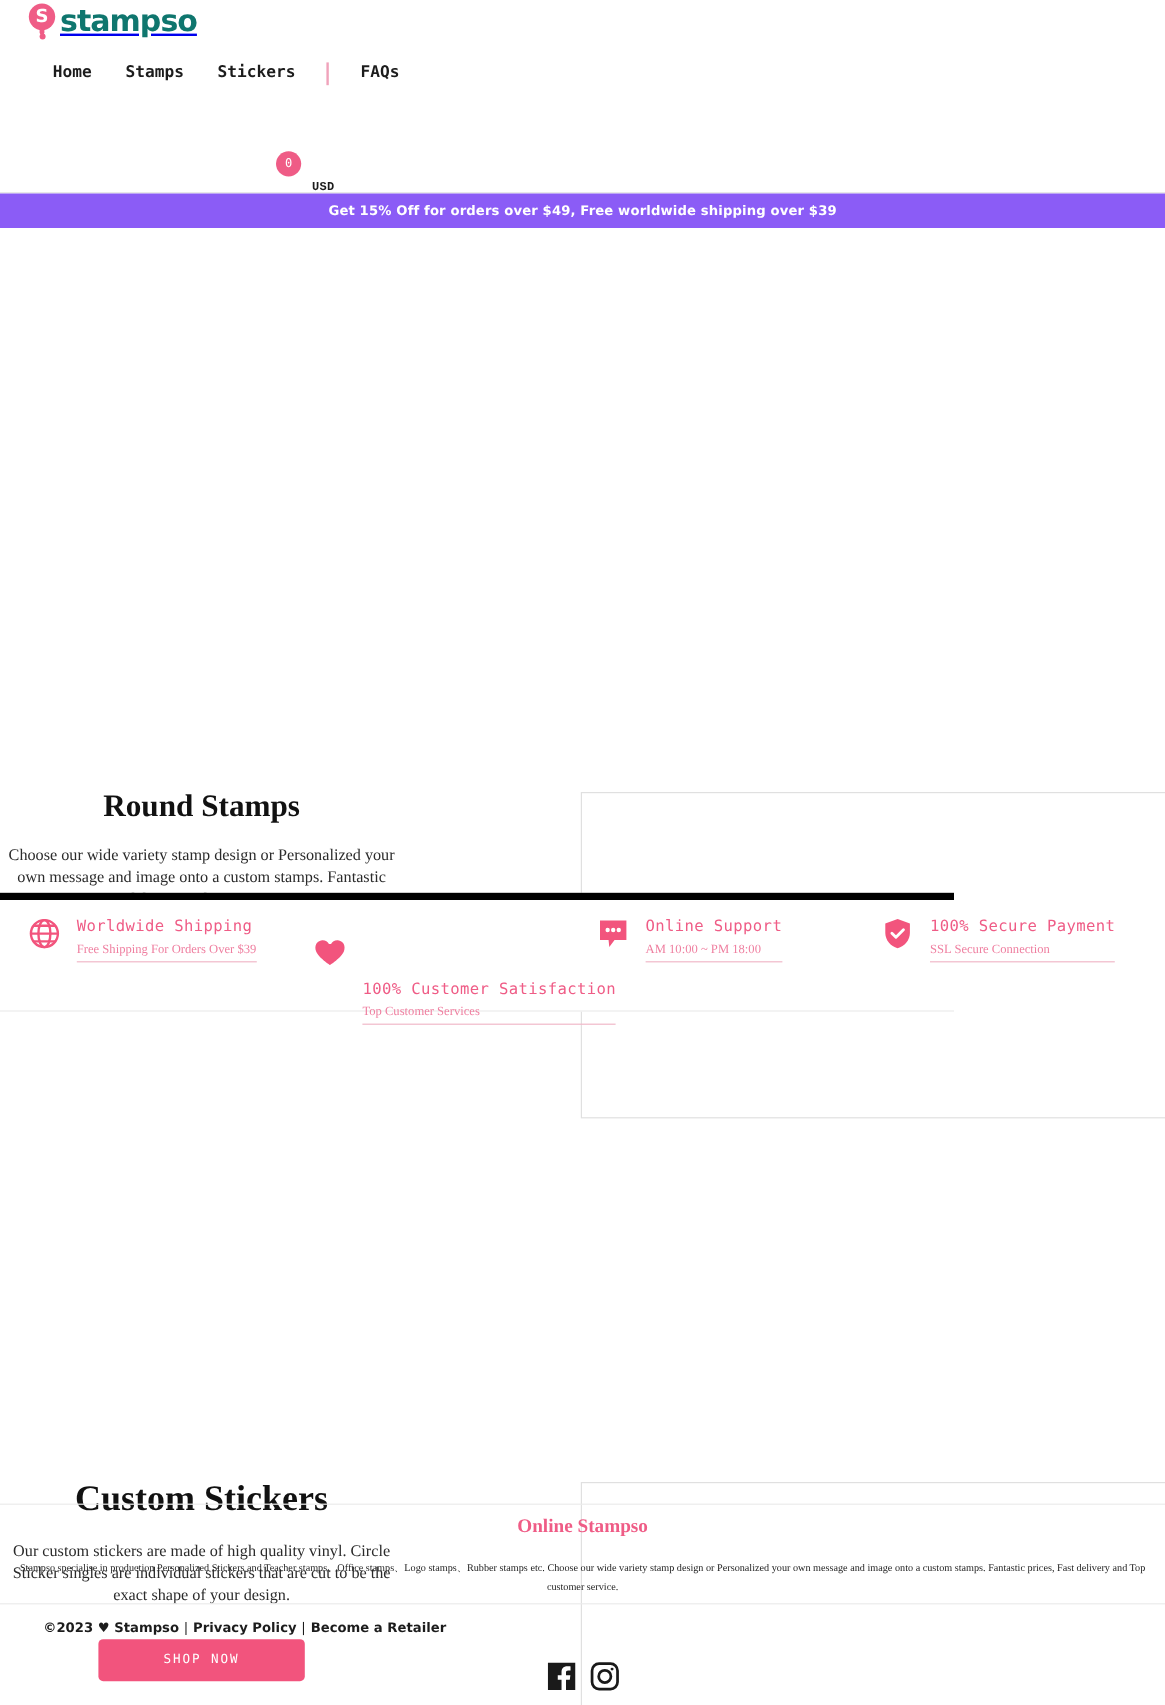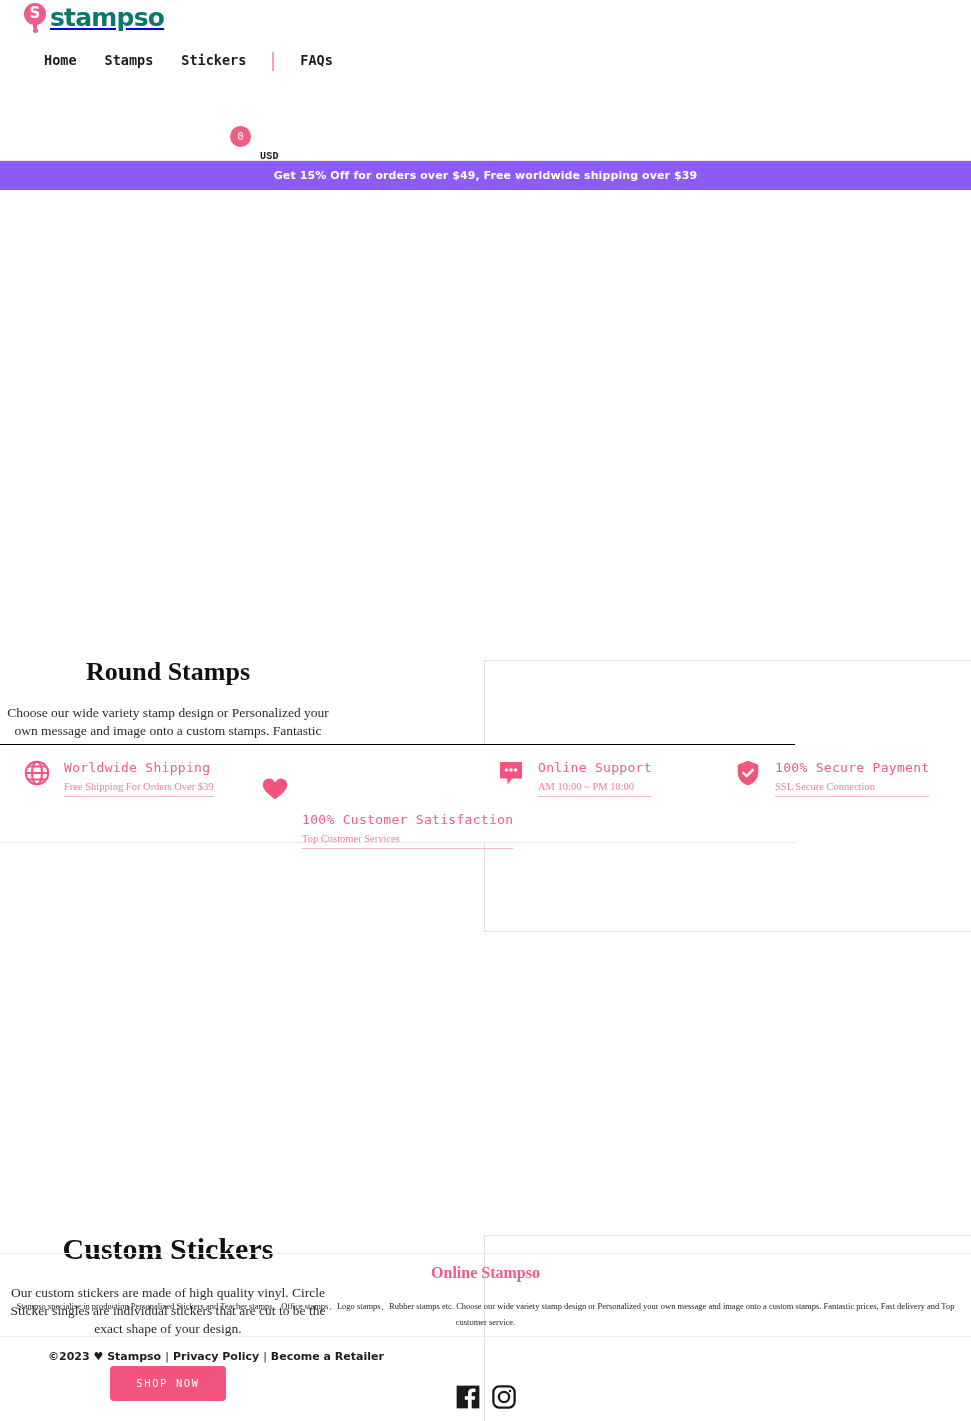--- a/index.html
+++ b/index.html
@@ -174,21 +174,21 @@
     font-family: "Liberation Serif", serif;
     font-size: 13.5px;
     line-height: 1.35;
     color: #2b2b2b;
     margin: 0;
   }
   .shop-btn {
     display: inline-flex;
     align-items: center;
     justify-content: center;
-    width: 116px;
+    width: 172px;
     height: 35px;
     background: #f2547d;
     color: #ffffff;
     border: none;
     border-radius: 4px;
     font-family: "DejaVu Sans Mono", monospace;
     font-size: 10.5px;
     letter-spacing: 1.6px;
     cursor: pointer;
   }
@@ -196,21 +196,21 @@
     position: absolute;
     border: 1px solid #e0e0e0;
     background: #ffffff;
   }
 
   
   .features {
     position: absolute;
     left: 0;
     width: 795px;
-    border-top: 1px solid #000000;
+    border-top: 6px solid #000000;
     border-bottom: 1px solid #ececec;
     background: #fff;
     padding-left: 32px;
   }
   .feature {
     position: absolute;
     display: flex;
     align-items: flex-start;
     gap: 12px;
   }
@@ -267,21 +267,21 @@
   }
   .footer-bar {
     position: absolute;
     left: 0;
     top: 1336px;
     width: 971px;
     border-top: 1px solid #ececec;
     padding-top: 13px;
   }
   .footer-links {
-    padding-left: 48px;
+    padding-left: 36px;
     font-family: "DejaVu Sans", sans-serif;
     font-size: 11px;
     font-weight: bold;
     color: #1c1c1c;
     white-space: nowrap;
   }
   .footer-links a { color: #1c1c1c; text-decoration: none; }
   .footer-links .sep { padding: 0 4px; font-weight: normal; }
   .socials {
     margin-top: 21px;

